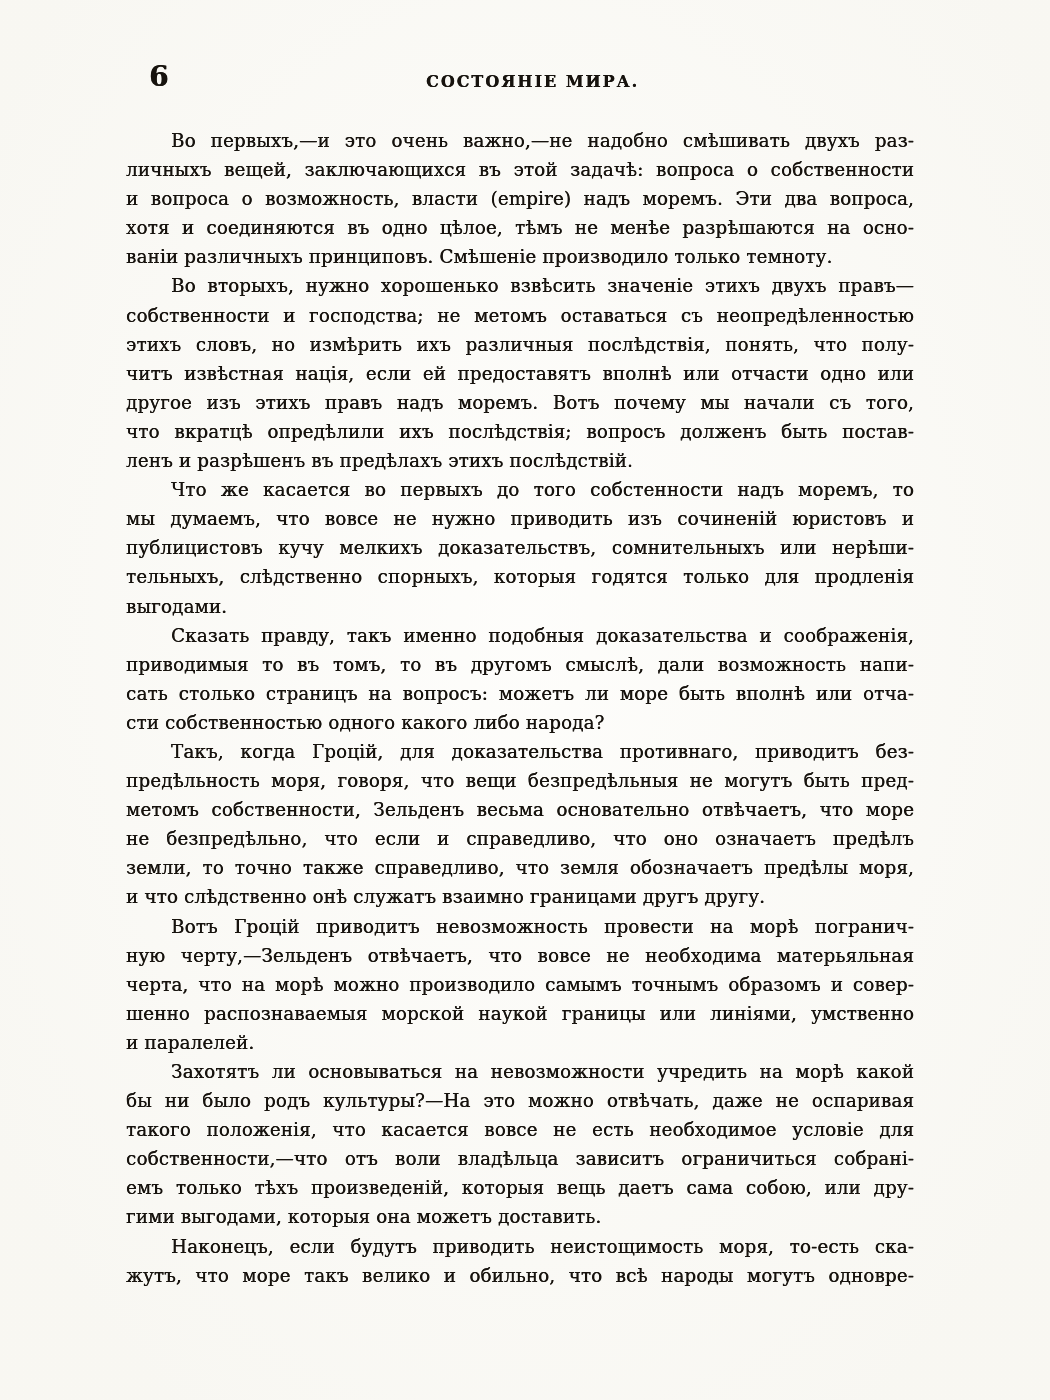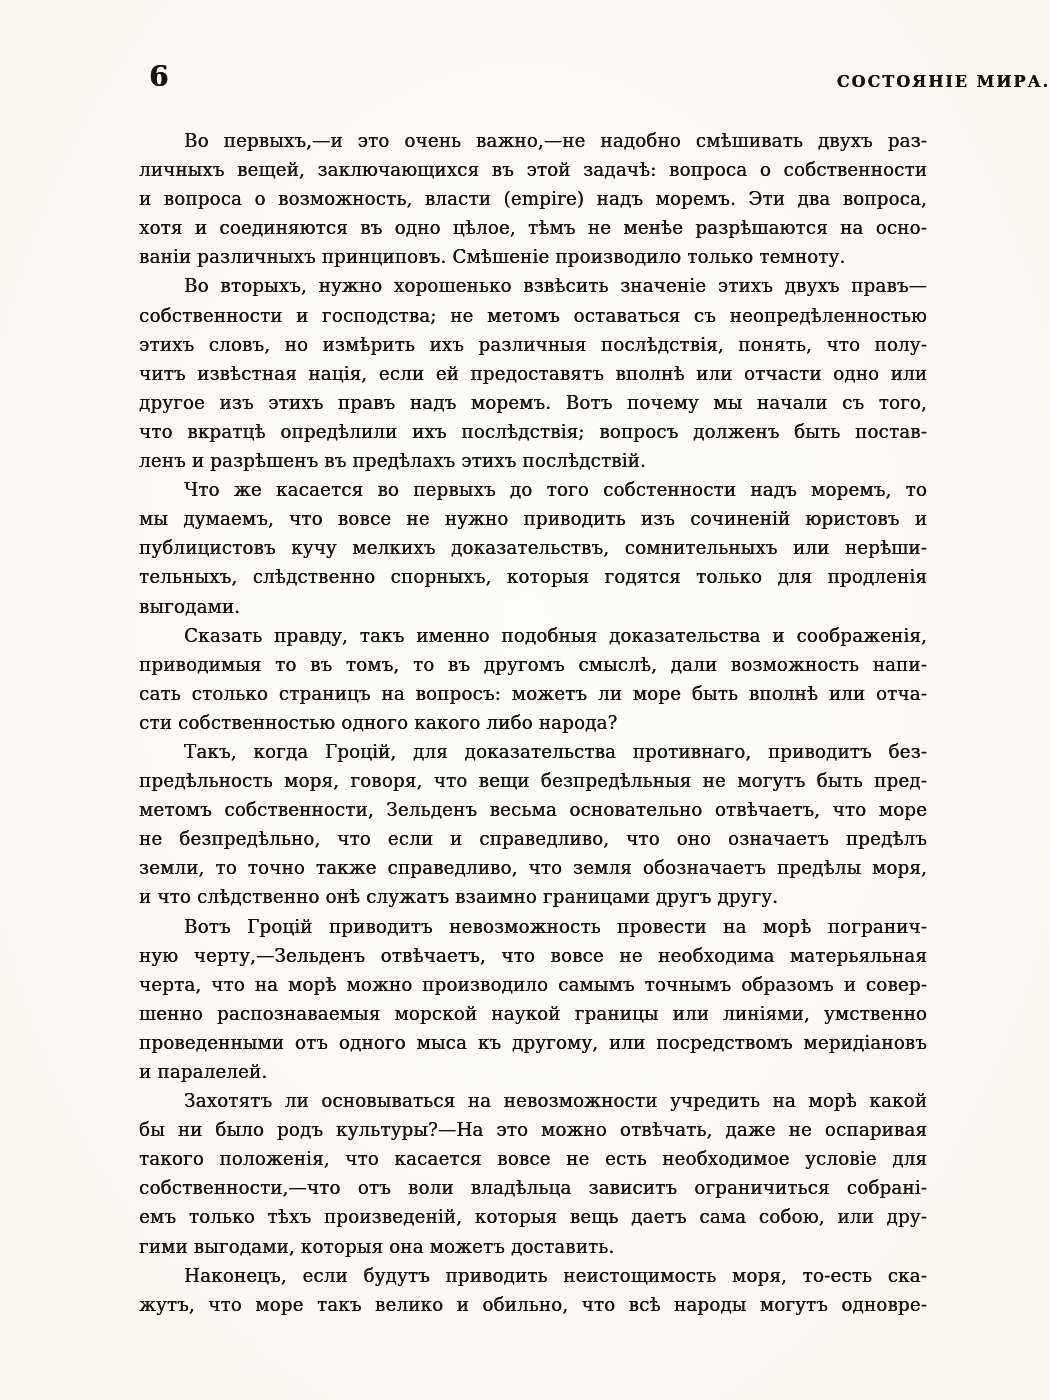--- a/index.html
+++ b/index.html
@@ -19,28 +19,28 @@
       var(--paper);
     overflow: hidden;
   }
   .pagenum {
     position: absolute; left: 149px; top: 60px;
     font-size: 28px; font-weight: bold;
     text-shadow: 0.4px 0 0 currentColor;
   }
   .runhead {
     position: absolute; left: 0; right: 0; top: 72px;
-    text-align: right;
+    text-align: center;
     font-size: 16px; font-weight: bold;
     letter-spacing: 2px;
     text-shadow: 0.3px 0 0 currentColor;
     padding-left: 15px;
   }
   .text-block {
-    position: absolute; left: 139px; top: 126px; width: 788px;
+    position: absolute; left: 126px; top: 126px; width: 788px;
   }
   .line {
     font-size: 18.2px;
     line-height: 29.1px;
     height: 29.1px;
     letter-spacing: 0.2px;
     text-align: justify;
     text-align-last: justify;
     text-shadow: 0.35px 0 0 currentColor;
     overflow: hidden;
@@ -92,21 +92,20 @@
         <div class="line">метомъ собственности, Зельденъ весьма основательно отвѣчаетъ, что море</div>
         <div class="line">не безпредѣльно, что если и справедливо, что оно означаетъ предѣлъ</div>
         <div class="line">земли, то точно также справедливо, что земля обозначаетъ предѣлы моря,</div>
         <div class="line lastleft">и что слѣдственно онѣ служатъ взаимно границами другъ другу.</div>
       </div>
       <div>
         <div class="line first">Вотъ Гроцій приводитъ невозможность провести на морѣ погранич-</div>
         <div class="line">ную черту,—Зельденъ отвѣчаетъ, что вовсе не необходима матерьяльная</div>
         <div class="line">черта, что на морѣ можно производило самымъ точнымъ образомъ и совер-</div>
         <div class="line">шенно распознаваемыя морской наукой границы или линіями, умственно</div>
-        <div class="line">проведенными отъ одного мыса къ другому, или посредствомъ меридіановъ</div>
         <div class="line lastleft">и паралелей.</div>
       </div>
       <div>
         <div class="line first">Захотятъ ли основываться на невозможности учредить на морѣ какой</div>
         <div class="line">бы ни было родъ культуры?—На это можно отвѣчать, даже не оспаривая</div>
         <div class="line">такого положенія, что касается вовсе не есть необходимое условіе для</div>
         <div class="line">собственности,—что отъ воли владѣльца зависитъ ограничиться собрані-</div>
         <div class="line">емъ только тѣхъ произведеній, которыя вещь даетъ сама собою, или дру-</div>
         <div class="line lastleft">гими выгодами, которыя она можетъ доставить.</div>
       </div>

